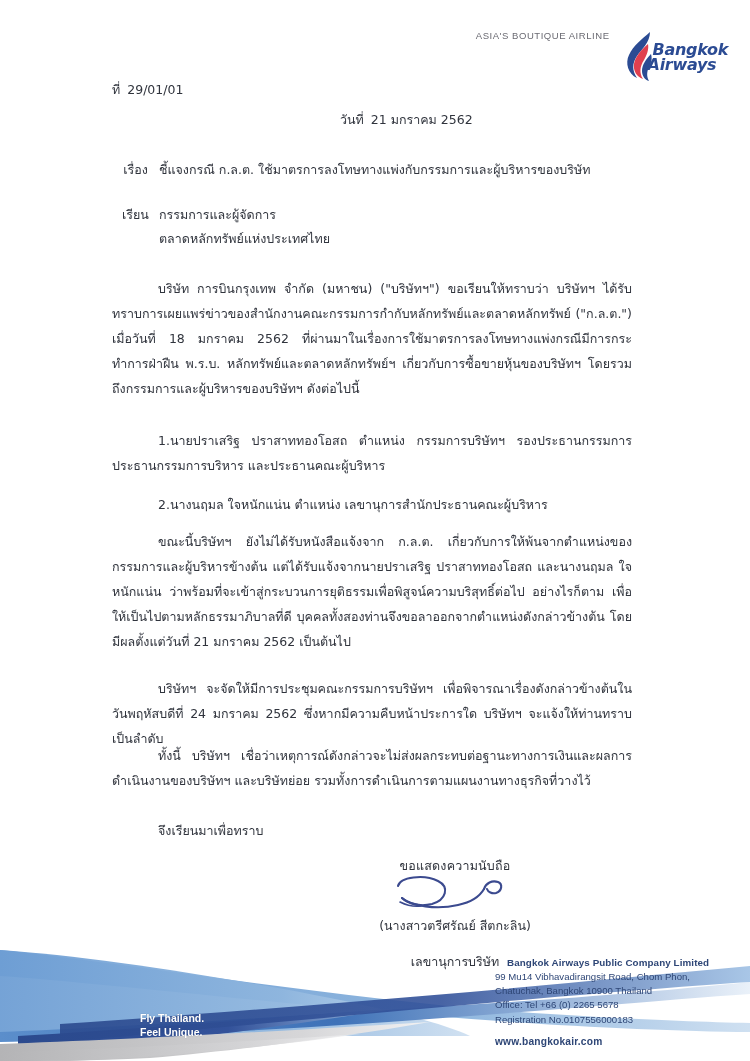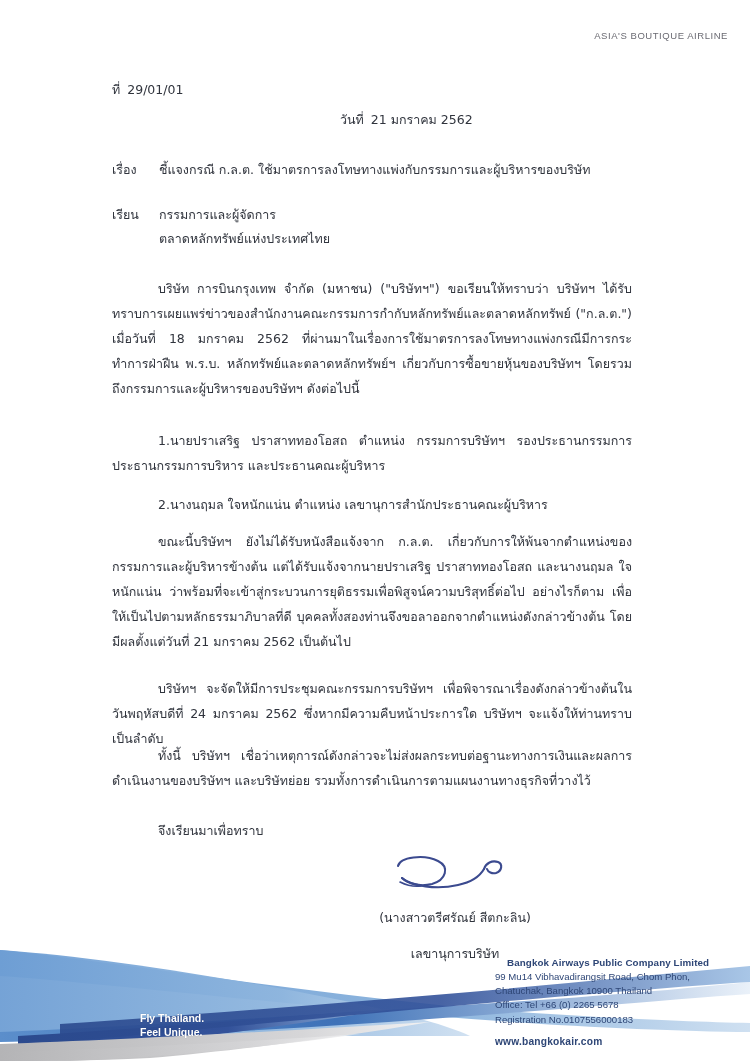--- a/index.html
+++ b/index.html
@@ -86,20 +86,21 @@
     white-space: nowrap;
   }
   .line-date .lbl { margin-right: 7px; }
 
   .field-row {
     position: absolute;
     left: 112px;
     display: flex;
     font-size: 12.5px;
     white-space: nowrap;
+    text-align: center;
   }
   .field-row .fname {
     width: 47px;
     flex: 0 0 47px;
   }
   .field-row .fval { }
   .row-subject { top: 160px; }
   .row-attn    { top: 205px; }
   .row-attn2   { top: 229px; }
 
@@ -131,21 +132,21 @@
     font-size: 12.5px;
     color: #30343d;
   }
   .sig-regards { letter-spacing: 0.2px; }
   .sig-scribble {
     width: 150px;
     height: 46px;
     margin: -4px auto -2px auto;
     display: block;
   }
-  .sig-name { margin-top: 12px; }
+  .sig-name { margin-top: 0px; }
   .sig-title { margin-top: 16px; }
 
   
   .footer-art {
     position: absolute;
     left: 0;
     bottom: 0;
     width: 750px;
     height: 125px;
   }
@@ -176,20 +177,31 @@
   .footer-addr .bold { font-weight: bold; font-size: 9.8px; letter-spacing: 0.1px; margin-left: 12px;}
   .footer-addr .web { font-weight: bold; font-size: 10.2px; letter-spacing: 0.2px; margin-top: 8px; }
 </style>
 </head>
 <body>
 
 <div class="page">
 
   <div class="letterhead">
     <div class="tagline-en">ASIA'S BOUTIQUE AIRLINE</div>
+    <div class="logo-wrap">
+      <svg class="logo-mark" viewBox="0 0 34 52">
+        <path d="M26 2 C18 9, 9 16, 5 25 C1 33, 4 44, 13 48 C8 41, 8 33, 13 26 C18 19, 26 12, 26 2 Z" fill="#2b4b93"></path>
+        <path d="M24 14 C17 20, 11 27, 10 34 C9 41, 13 47, 19 49 C15 43, 16 36, 20 30 C23 25, 25 19, 24 14 Z" fill="#e0404f"></path>
+        <path d="M27 24 C22 29, 18 35, 18 41 C18 46, 21 50, 25 51 C22 46, 23 40, 26 35 C28 31, 28 27, 27 24 Z" fill="#2b4b93"></path>
+      </svg>
+      <div class="logo-type">
+        <span class="l1">Bangkok</span>
+        <span class="l2">Airways</span>
+      </div>
+    </div>
   </div>
 
   <div class="doc">
 
     <div class="line-ref">
       <span class="lbl">ที่</span><span class="val">29/01/01</span>
     </div>
 
     <div class="line-date">
       <span class="lbl">วันที่</span><span class="val">21 มกราคม 2562</span>
@@ -218,20 +230,21 @@
 
     <div class="para p2"><span class="ind"></span><span>ขณะนี้บริษัทฯ ยังไม่ได้รับหนังสือแจ้งจาก ก.ล.ต. เกี่ยวกับการให้พ้นจากตำแหน่งของกรรมการและผู้บริหารข้างต้น แต่ได้รับแจ้งจากนายปราเสริฐ ปราสาททองโอสถ และนางนฤมล ใจหนักแน่น ว่าพร้อมที่จะเข้าสู่กระบวนการยุติธรรมเพื่อพิสูจน์ความบริสุทธิ์ต่อไป อย่างไรก็ตาม เพื่อให้เป็นไปตามหลักธรรมาภิบาลที่ดี บุคคลทั้งสองท่านจึงขอลาออกจากตำแหน่งดังกล่าวข้างต้น โดยมีผลตั้งแต่วันที่ 21 มกราคม 2562 เป็นต้นไป</span></div>
 
     <div class="para p3"><span class="ind"></span><span>บริษัทฯ จะจัดให้มีการประชุมคณะกรรมการบริษัทฯ เพื่อพิจารณาเรื่องดังกล่าวข้างต้นในวันพฤหัสบดีที่ 24 มกราคม 2562 ซึ่งหากมีความคืบหน้าประการใด บริษัทฯ จะแจ้งให้ท่านทราบเป็นลำดับ</span></div>
 
     <div class="para p4"><span class="ind"></span><span>ทั้งนี้ บริษัทฯ เชื่อว่าเหตุการณ์ดังกล่าวจะไม่ส่งผลกระทบต่อฐานะทางการเงินและผลการดำเนินงานของบริษัทฯ และบริษัทย่อย รวมทั้งการดำเนินการตามแผนงานทางธุรกิจที่วางไว้</span></div>
 
     <div class="para p5"><span class="ind"></span><span>จึงเรียนมาเพื่อทราบ</span></div>
 
     <div class="sig-block">
+      <div class="sig-regards">ขอแสดงความนับถือ</div>
       <svg class="sig-scribble" viewBox="0 0 150 46">
         <path d="M18 14 C20 5, 44 2, 58 9 C70 15, 66 28, 52 32 C40 35, 28 32, 22 26" fill="none" stroke="#3b4a8f" stroke-width="2.1" stroke-linecap="round"></path>
         <path d="M22 26 C32 34, 56 38, 78 33 C92 30, 100 24, 104 17" fill="none" stroke="#3b4a8f" stroke-width="2.1" stroke-linecap="round"></path>
         <path d="M104 17 C106 11, 112 8, 118 10 C123 12, 122 19, 116 21 C112 22, 108 20, 107 17" fill="none" stroke="#3b4a8f" stroke-width="2.1" stroke-linecap="round"></path>
         <path d="M20 30 C26 33, 34 35, 41 34" fill="none" stroke="#3b4a8f" stroke-width="1.6" stroke-linecap="round"></path>
       </svg>
       <div class="sig-name">(นางสาวตรีศรัณย์ สีตกะลิน)</div>
       <div class="sig-title">เลขานุการบริษัท</div>
     </div>
   </div>

